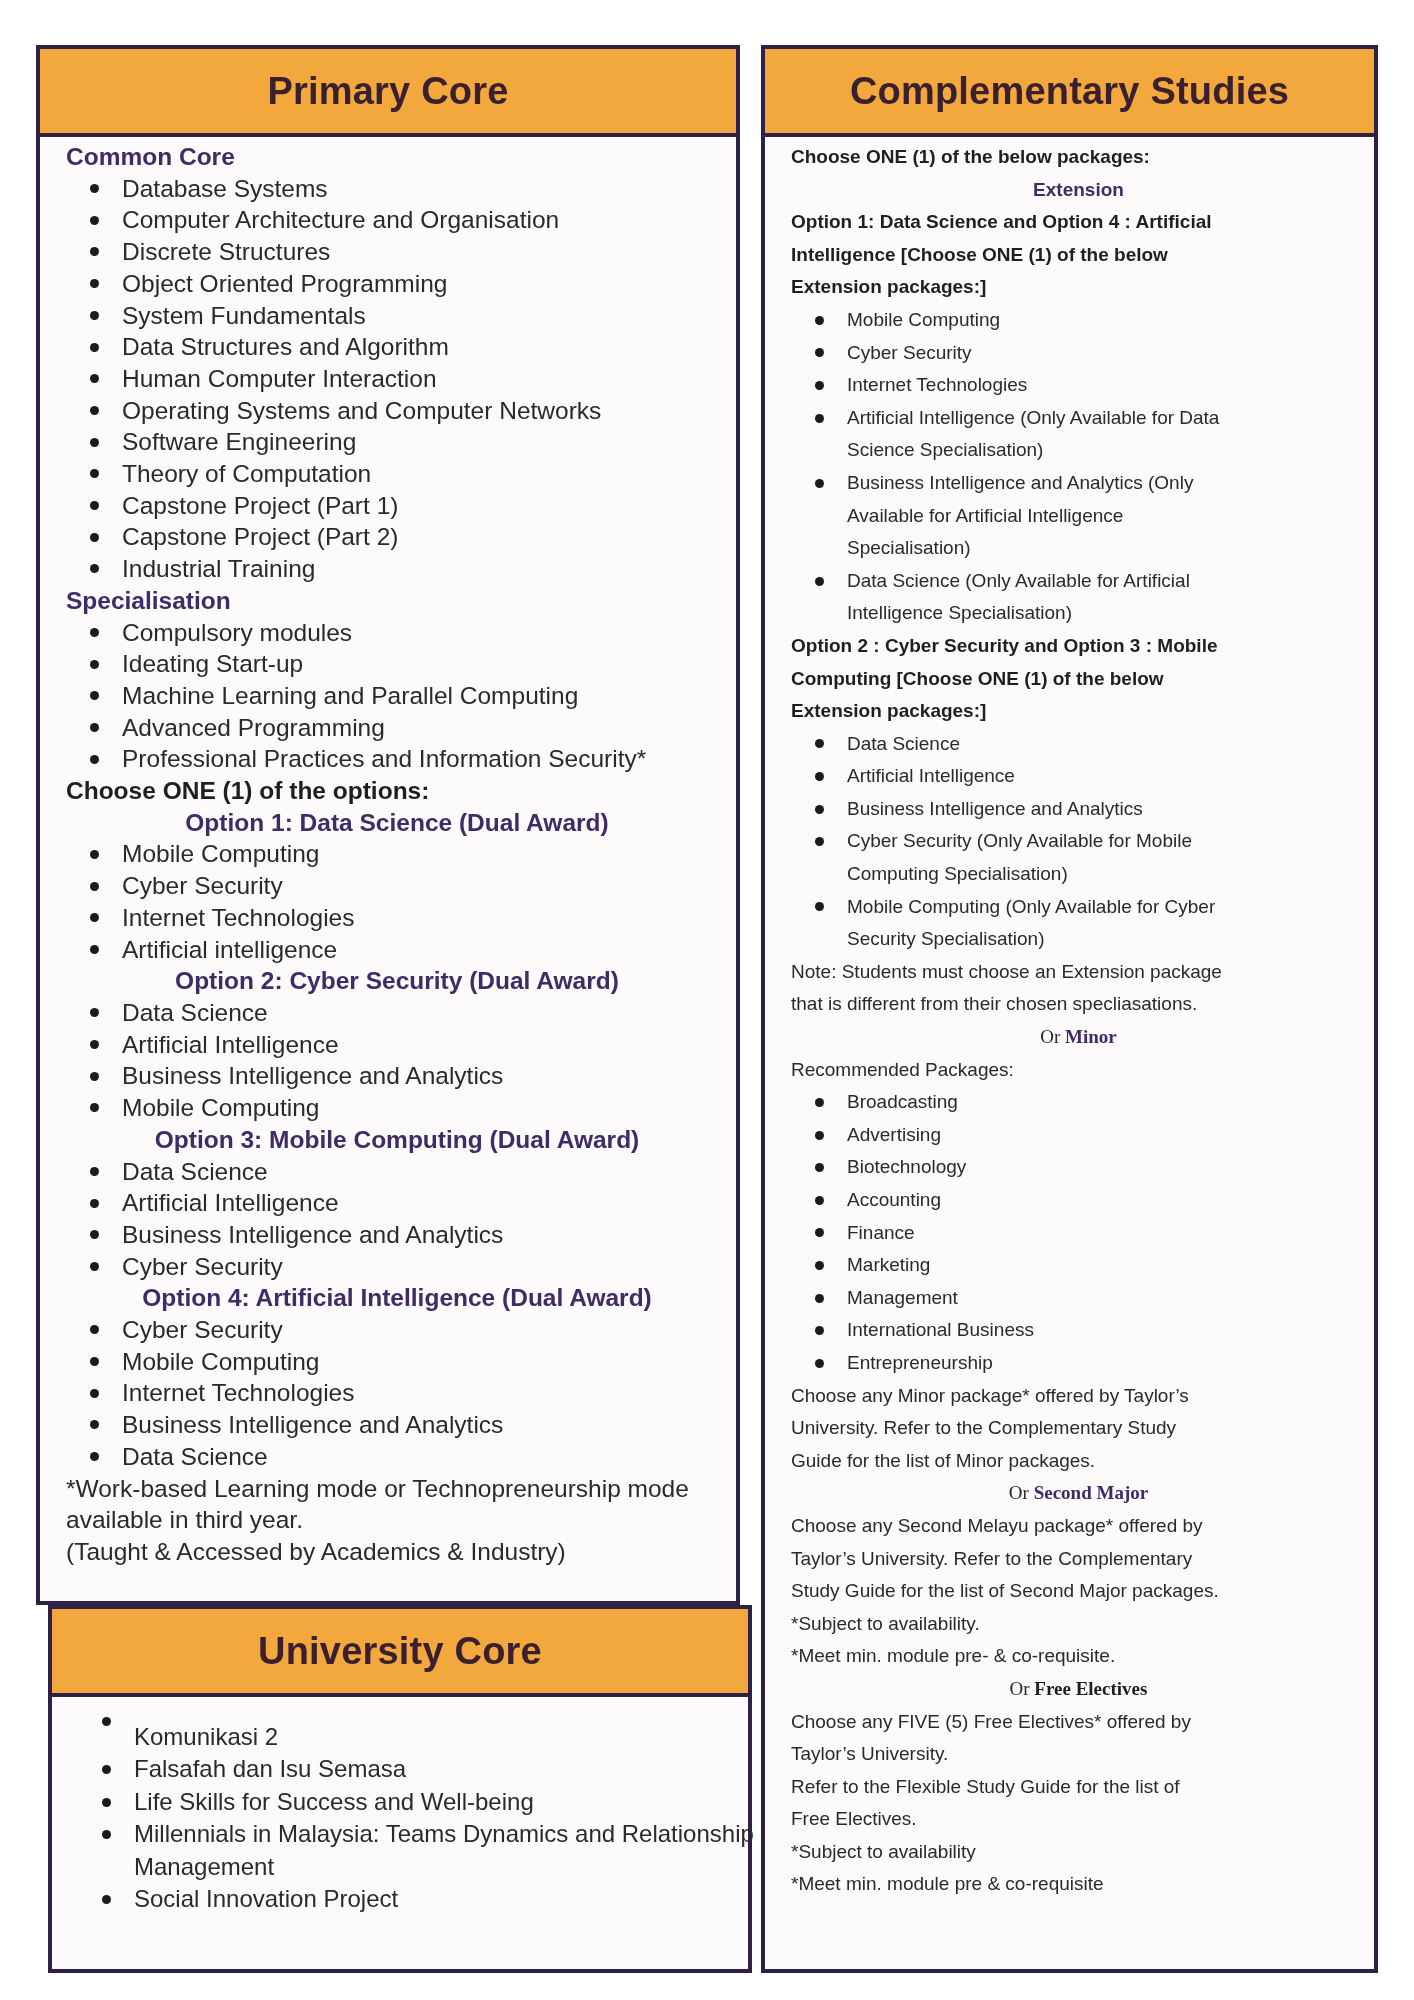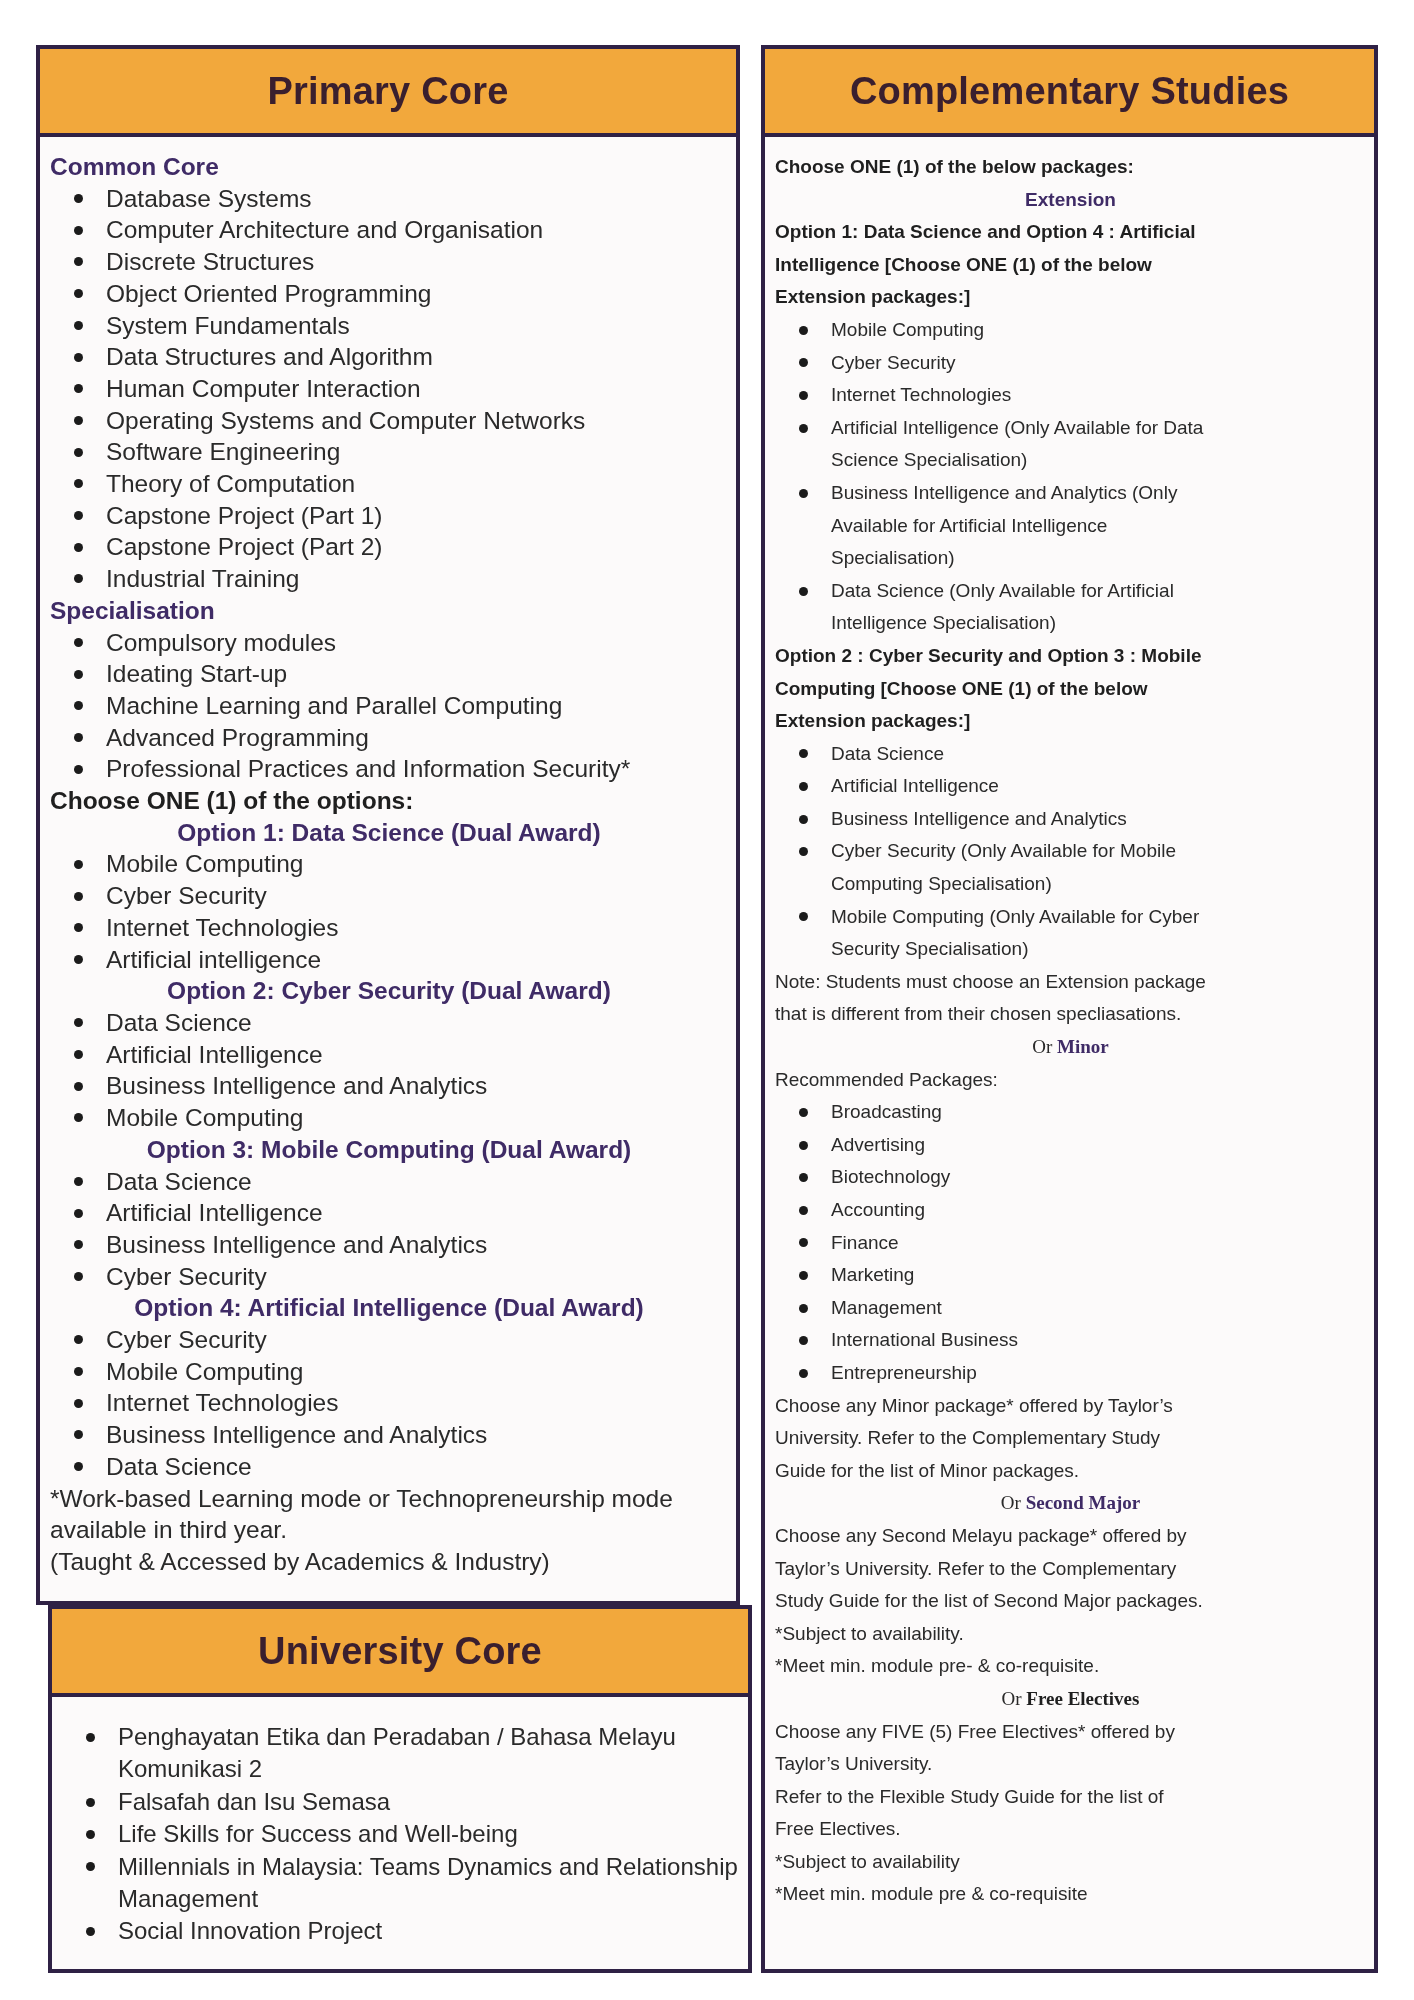--- a/index.html
+++ b/index.html
@@ -27,21 +27,21 @@
     height: 88px;
     display: flex; align-items: center; justify-content: center;
   }
   .box-header h2 {
     margin: 0;
     font-size: 38px;
     font-weight: 700;
     color: var(--header-text, #3a1f2e);
     letter-spacing: 0.2px;
   }
-  .box-body { padding: 14px 8px 0 10px; }
+  .box-body { padding: 4px 8px 0 10px; margin-left: 16px; }
   #university-body { padding-top: 24px; }
 
   .ln { white-space: nowrap; }
   #primary-body .ln       { line-height: 31.7px; font-size: 24.5px; }
   #university-body .ln    { line-height: 32.4px; font-size: 24px;   }
   #complementary-body .ln { line-height: 32.6px; font-size: 19px; }
 
   .hp { font-weight: 700; color: var(--purple, #3f2b66); }
   .hb { font-weight: 700; color: #1f1f1f; }
   .cp { font-weight: 700; color: var(--purple, #3f2b66); text-align: center; }
@@ -112,21 +112,21 @@
       <div class="ln p"><span>available in third year.</span></div>
       <div class="ln p"><span>(Taught &amp; Accessed by Academics &amp; Industry)</span></div>
     </div>
 </section>
 
 <section class="box" id="university-box">
   <header class="box-header">
     <h2>University Core</h2>
   </header>
   <div class="box-body" id="university-body">
-      <div class="ln b"><span class="dot"></span><span>Penghayatan Etika dan Peradaban / Bahasa Melayu</span></div>
+      <div class="ln b"><span class="dot"></span></div>
       <div class="ln bc"><span>Komunikasi 2</span></div>
       <div class="ln b"><span class="dot"></span><span>Falsafah dan Isu Semasa</span></div>
       <div class="ln b"><span class="dot"></span><span>Life Skills for Success and Well-being</span></div>
       <div class="ln b"><span class="dot"></span><span>Millennials in Malaysia: Teams Dynamics and Relationship</span></div>
       <div class="ln bc"><span>Management</span></div>
       <div class="ln b"><span class="dot"></span><span>Social Innovation Project</span></div>
     </div>
 </section>
 
 <section class="box" id="complementary-box">

